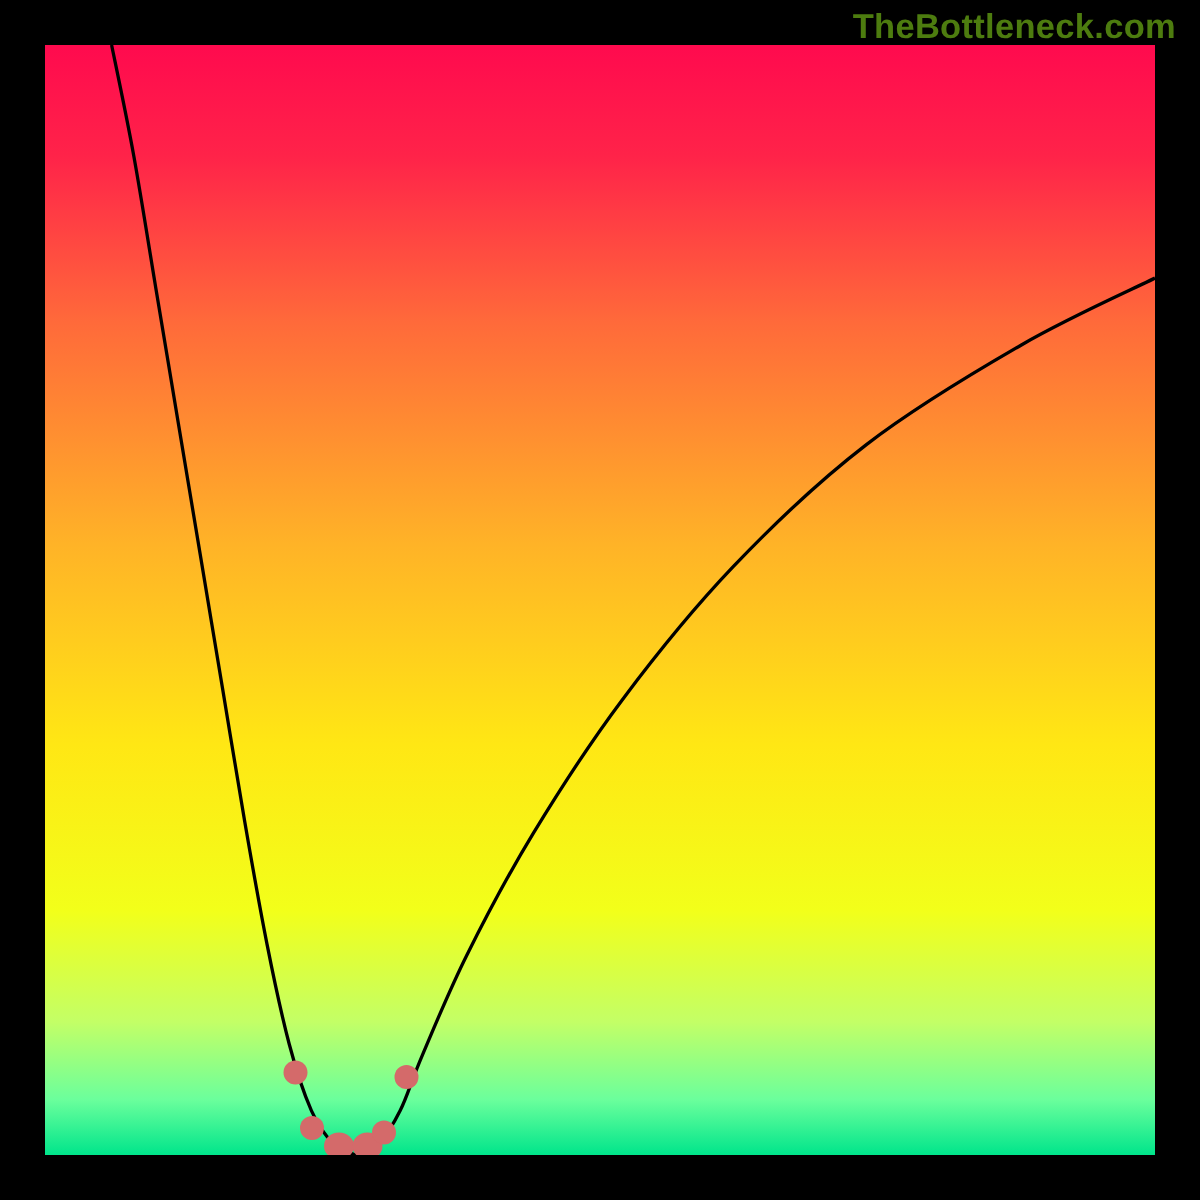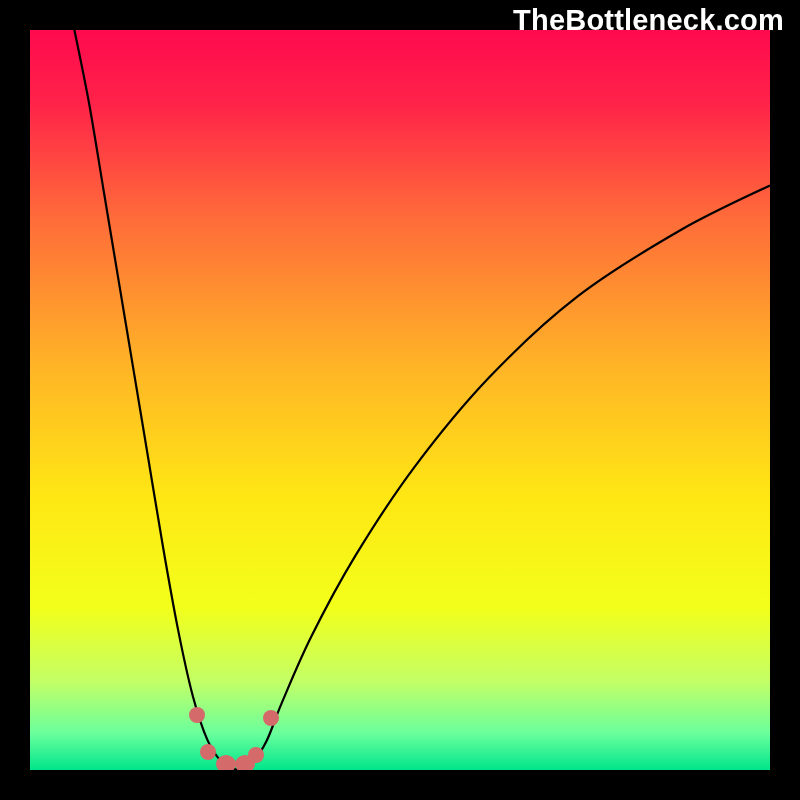--- a/index.html
+++ b/index.html
@@ -28,23 +28,23 @@
   }
   .gradient {
     position: absolute;
     inset: 0;
   }
   .watermark {
     position: absolute;
     top: 4px;
     right: 16px;
     font-family: Arial, Helvetica, sans-serif;
-    font-size: 29px;
+    font-size: 23px;
     font-weight: 600;
-    color: #ffffff;
+    color: #4d7c0f;
     letter-spacing: 0.2px;
     user-select: none;
   }
   svg.curves {
     position: absolute;
     inset: 0;
     width: 100%;
     height: 100%;
   }
   .marker {

